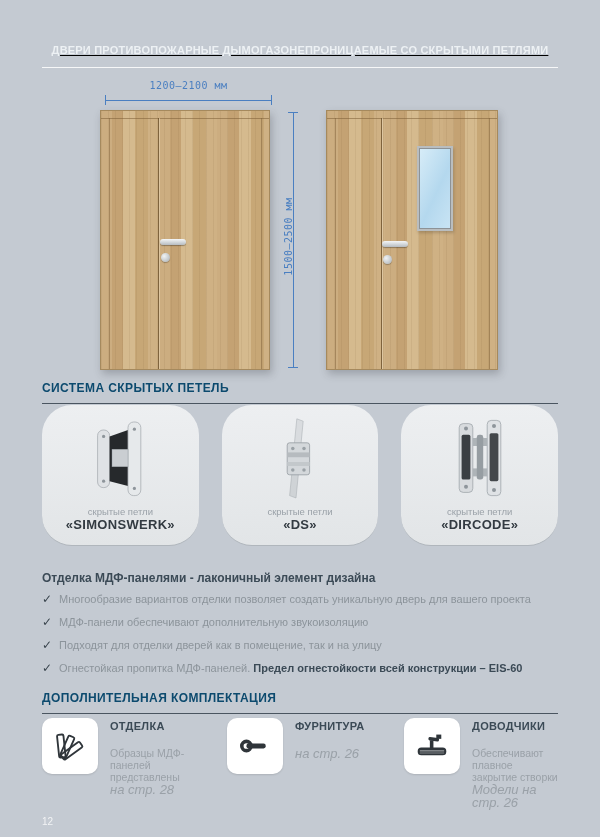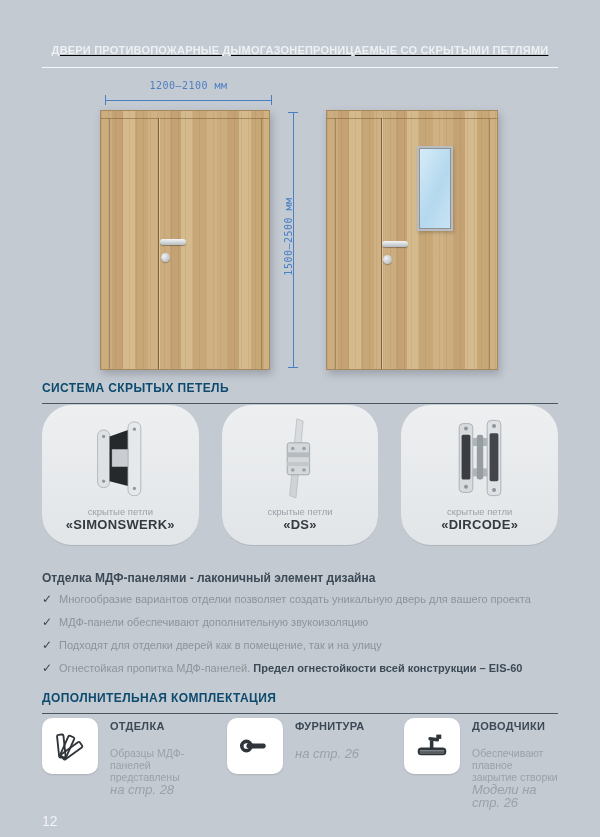--- a/index.html
+++ b/index.html
@@ -100,21 +100,21 @@
     flex:none;width:56px;height:56px;border-radius:10px;background:#ffffff;
     box-shadow:0 1px 2px rgba(0,0,0,0.12);
     display:flex;align-items:center;justify-content:center;
   }
   .extra-text{padding-top:2px;}
   .extra-title{color:#3b4a56;font-size:11px;font-weight:bold;letter-spacing:0.3px;margin-bottom:15px;}
   .extra-line{color:#9aa1a8;font-size:10.5px;line-height:12px;}
   .extra-note{color:#9aa1a8;font-size:13px;line-height:13px;font-style:italic;}
   
   .footer{position:absolute;left:42px;top:791px;width:516px;display:flex;justify-content:space-between;align-items:center;}
-  .page-num{color:rgba(255,255,255,0.78);font-size:14px;}
+  .page-num{color:rgba(255,255,255,0.78);font-size:10px;}
   .company{color:#f2f4f6;font-size:12px;font-weight:bold;letter-spacing:0.5px;margin-top:46px;}
 </style>
 </head>
 <body>
 
 <div class="page">
 
   <div class="header">
     <div class="title">ДВЕРИ ПРОТИВОПОЖАРНЫЕ ДЫМОГАЗОНЕПРОНИЦАЕМЫЕ СО СКРЫТЫМИ ПЕТЛЯМИ</div>
   </div>

